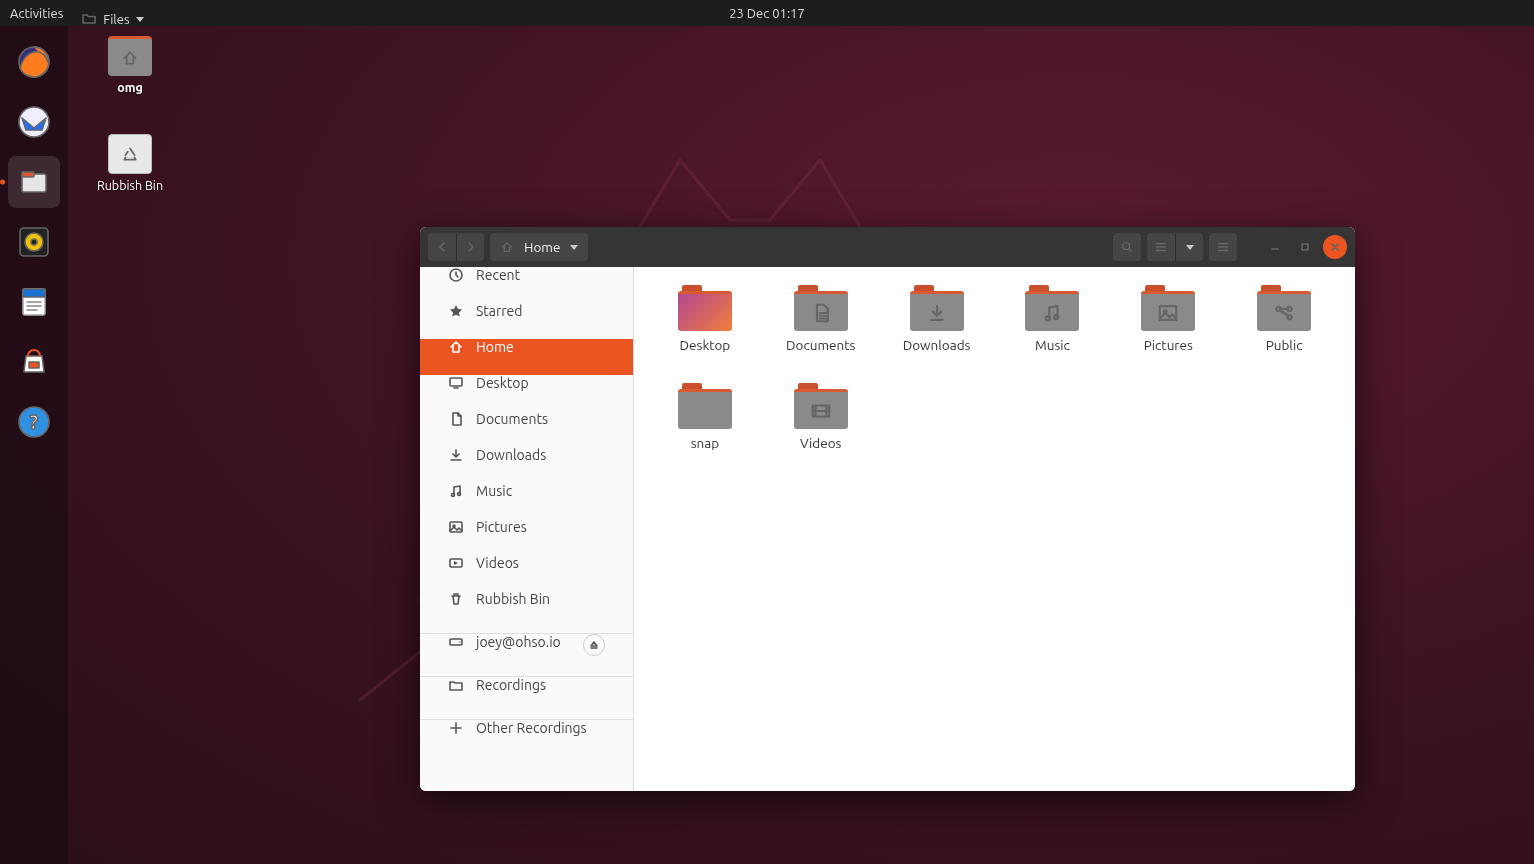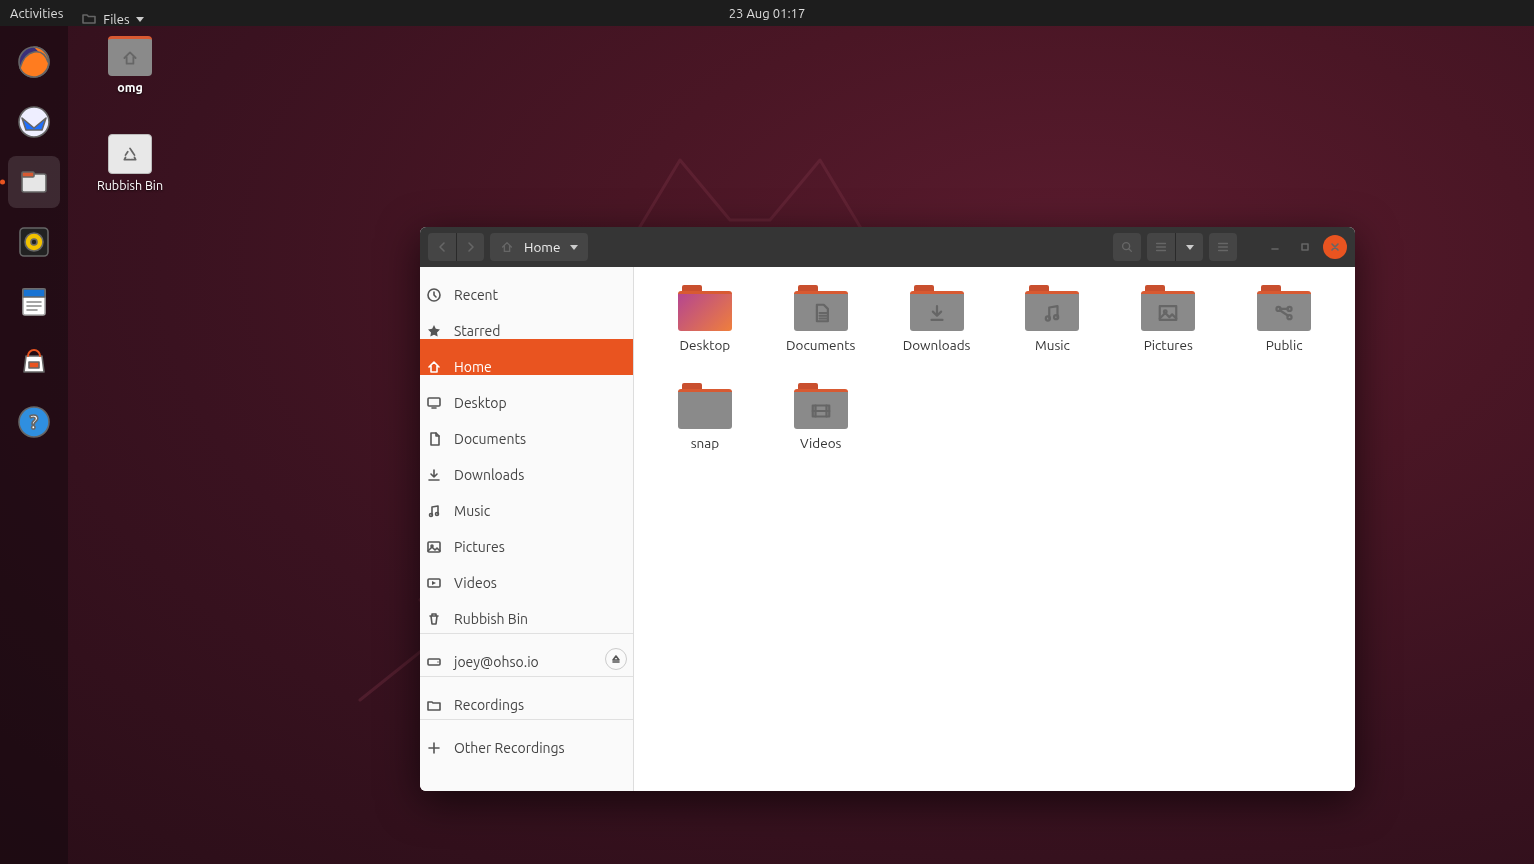--- a/index.html
+++ b/index.html
@@ -50,21 +50,21 @@
 .nav-pair { display:flex; }
 .nav-pair .tb-btn:first-child { border-radius:4px 0 0 4px; }
 .nav-pair .tb-btn:last-child  { border-radius:0 4px 4px 0; border-left:1px solid #2a2a2a; }
 .pathbar { display:flex; align-items:center; background:#454545; border-radius:4px; height:28px; padding:0 10px; gap:10px; color:#eee; font-size:13.5px; }
 .spacer { flex:1; }
 .win-ctrl { width:24px; height:24px; border-radius:50%; display:flex; align-items:center; justify-content:center; color:#ccc; }
 .win-ctrl.close { background:#e95420; color:#fff; }
 .window-body { flex:1; display:flex; min-height:0; }
 
 .sidebar { width:214px; background:#fafafa; border-right:1px solid #ddd; display:flex; flex-direction:column; font-size:14px; color:#444; overflow-y:auto; }
-.side-item { height:36px; display:flex; align-items:flex-end; gap:12px; padding:0 6px; cursor:pointer; }
+.side-item { height:36px; display:flex; align-items:flex-start; gap:12px; padding:0 28px; cursor:pointer; }
 .side-item.selected { background:#e95420; color:#fff; }
 .side-item.selected svg { stroke:#fff; }
 .side-sep { border-top:1px solid #e0e0e0; margin:6px 0 0; }
 .eject { margin-left:auto; width:22px; height:22px; border:1px solid #ccc; border-radius:50%; display:flex; align-items:center; justify-content:center; }
 
 .content { flex:1; background:#fff; padding:18px 22px; overflow:auto; }
 .grid { display:grid; grid-template-columns:repeat(6, 1fr); gap:30px 18px; }
 .file { display:flex; flex-direction:column; align-items:center; gap:6px; cursor:pointer; font-size:13.5px; color:#333; }
 .folder {
   width:54px; height:46px; position:relative;
@@ -83,21 +83,21 @@
   <div class="left">
     <span>Activities</span>
     <span class="appmenu">
       <svg class="icon14" viewBox="0 0 16 16">
           <path d="M2 4h4l1.5 1.5H14V12H2z"></path>
         </svg>
       <span>Files</span>
       <span class="triangle"></span>
     </span>
   </div>
-  <div class="center">23 Aug  01:17</div>
+  <div class="center">23 Dec  01:17</div>
 </div>
 
 <div class="dock" id="dock">
     <div class="dock-item">
       <div class="dock-icon">
         <svg width="40" height="40" viewBox="0 0 40 40">
           <circle cx="20" cy="20" r="15" fill="#3a2f7a"></circle>
           <path d="M20 5 A15 15 0 1 1 6 26 Q10 12 20 10 Q30 8 34 20" fill="#ff7c1f"></path>
         </svg>
       </div>

